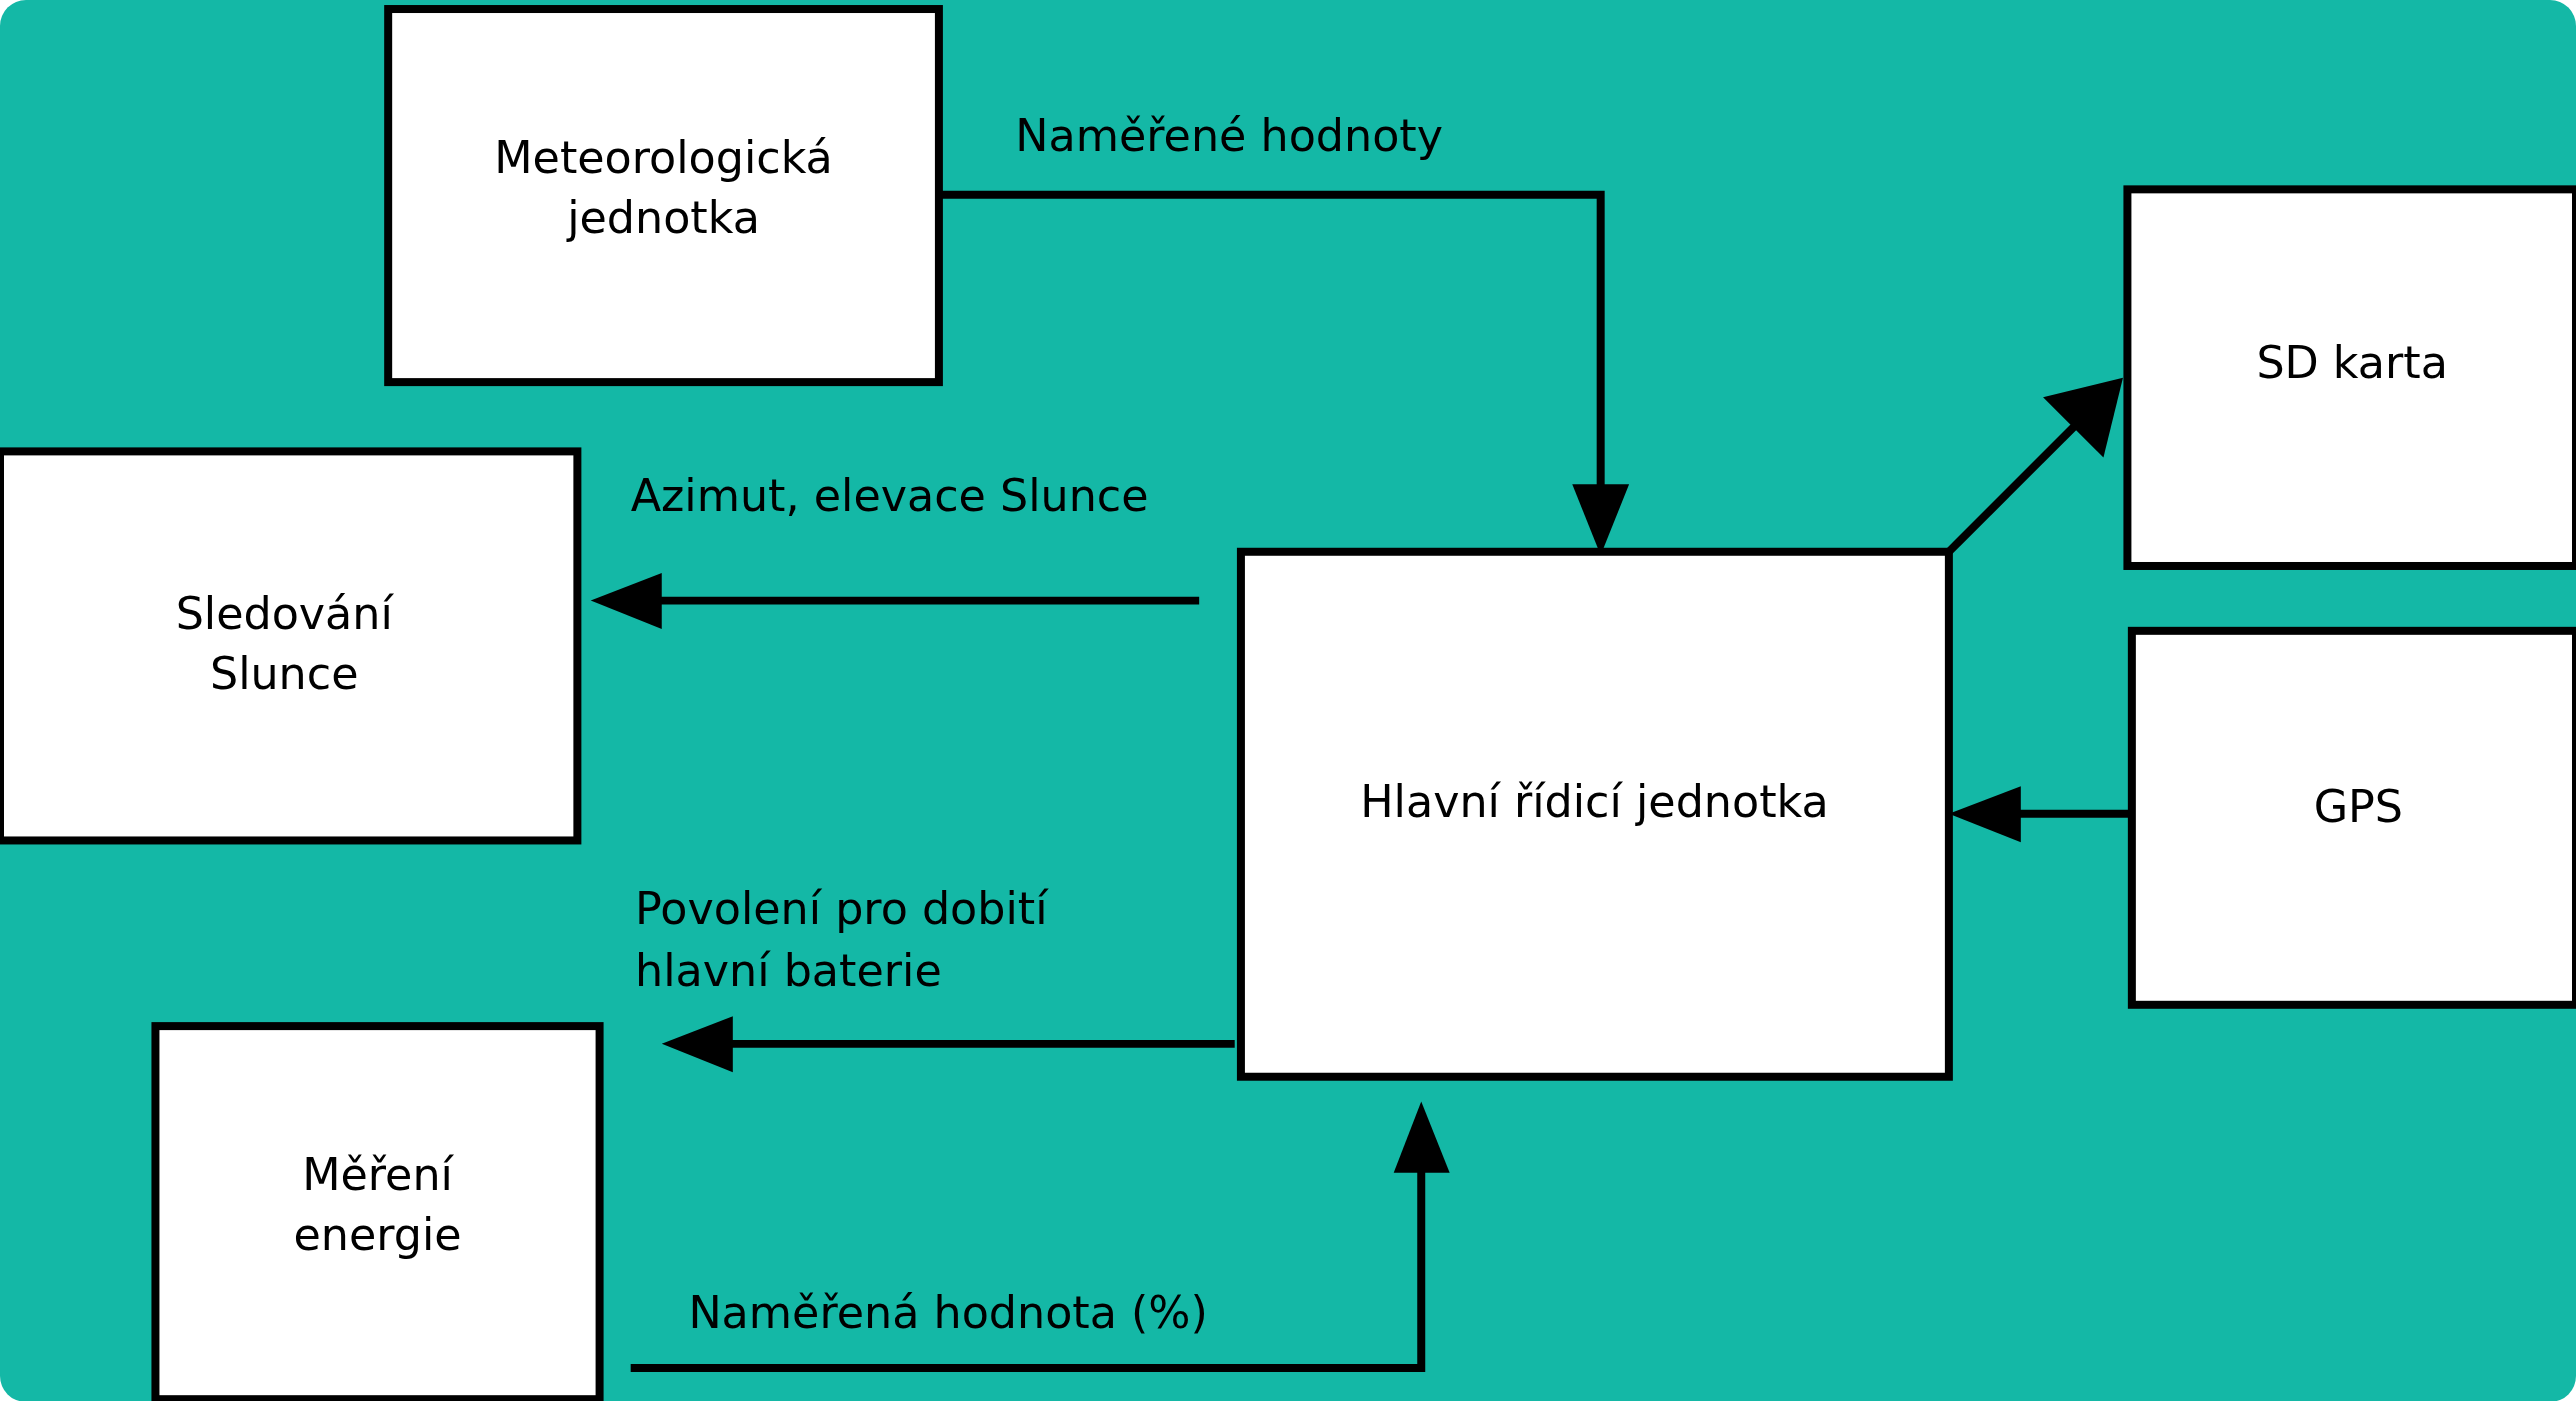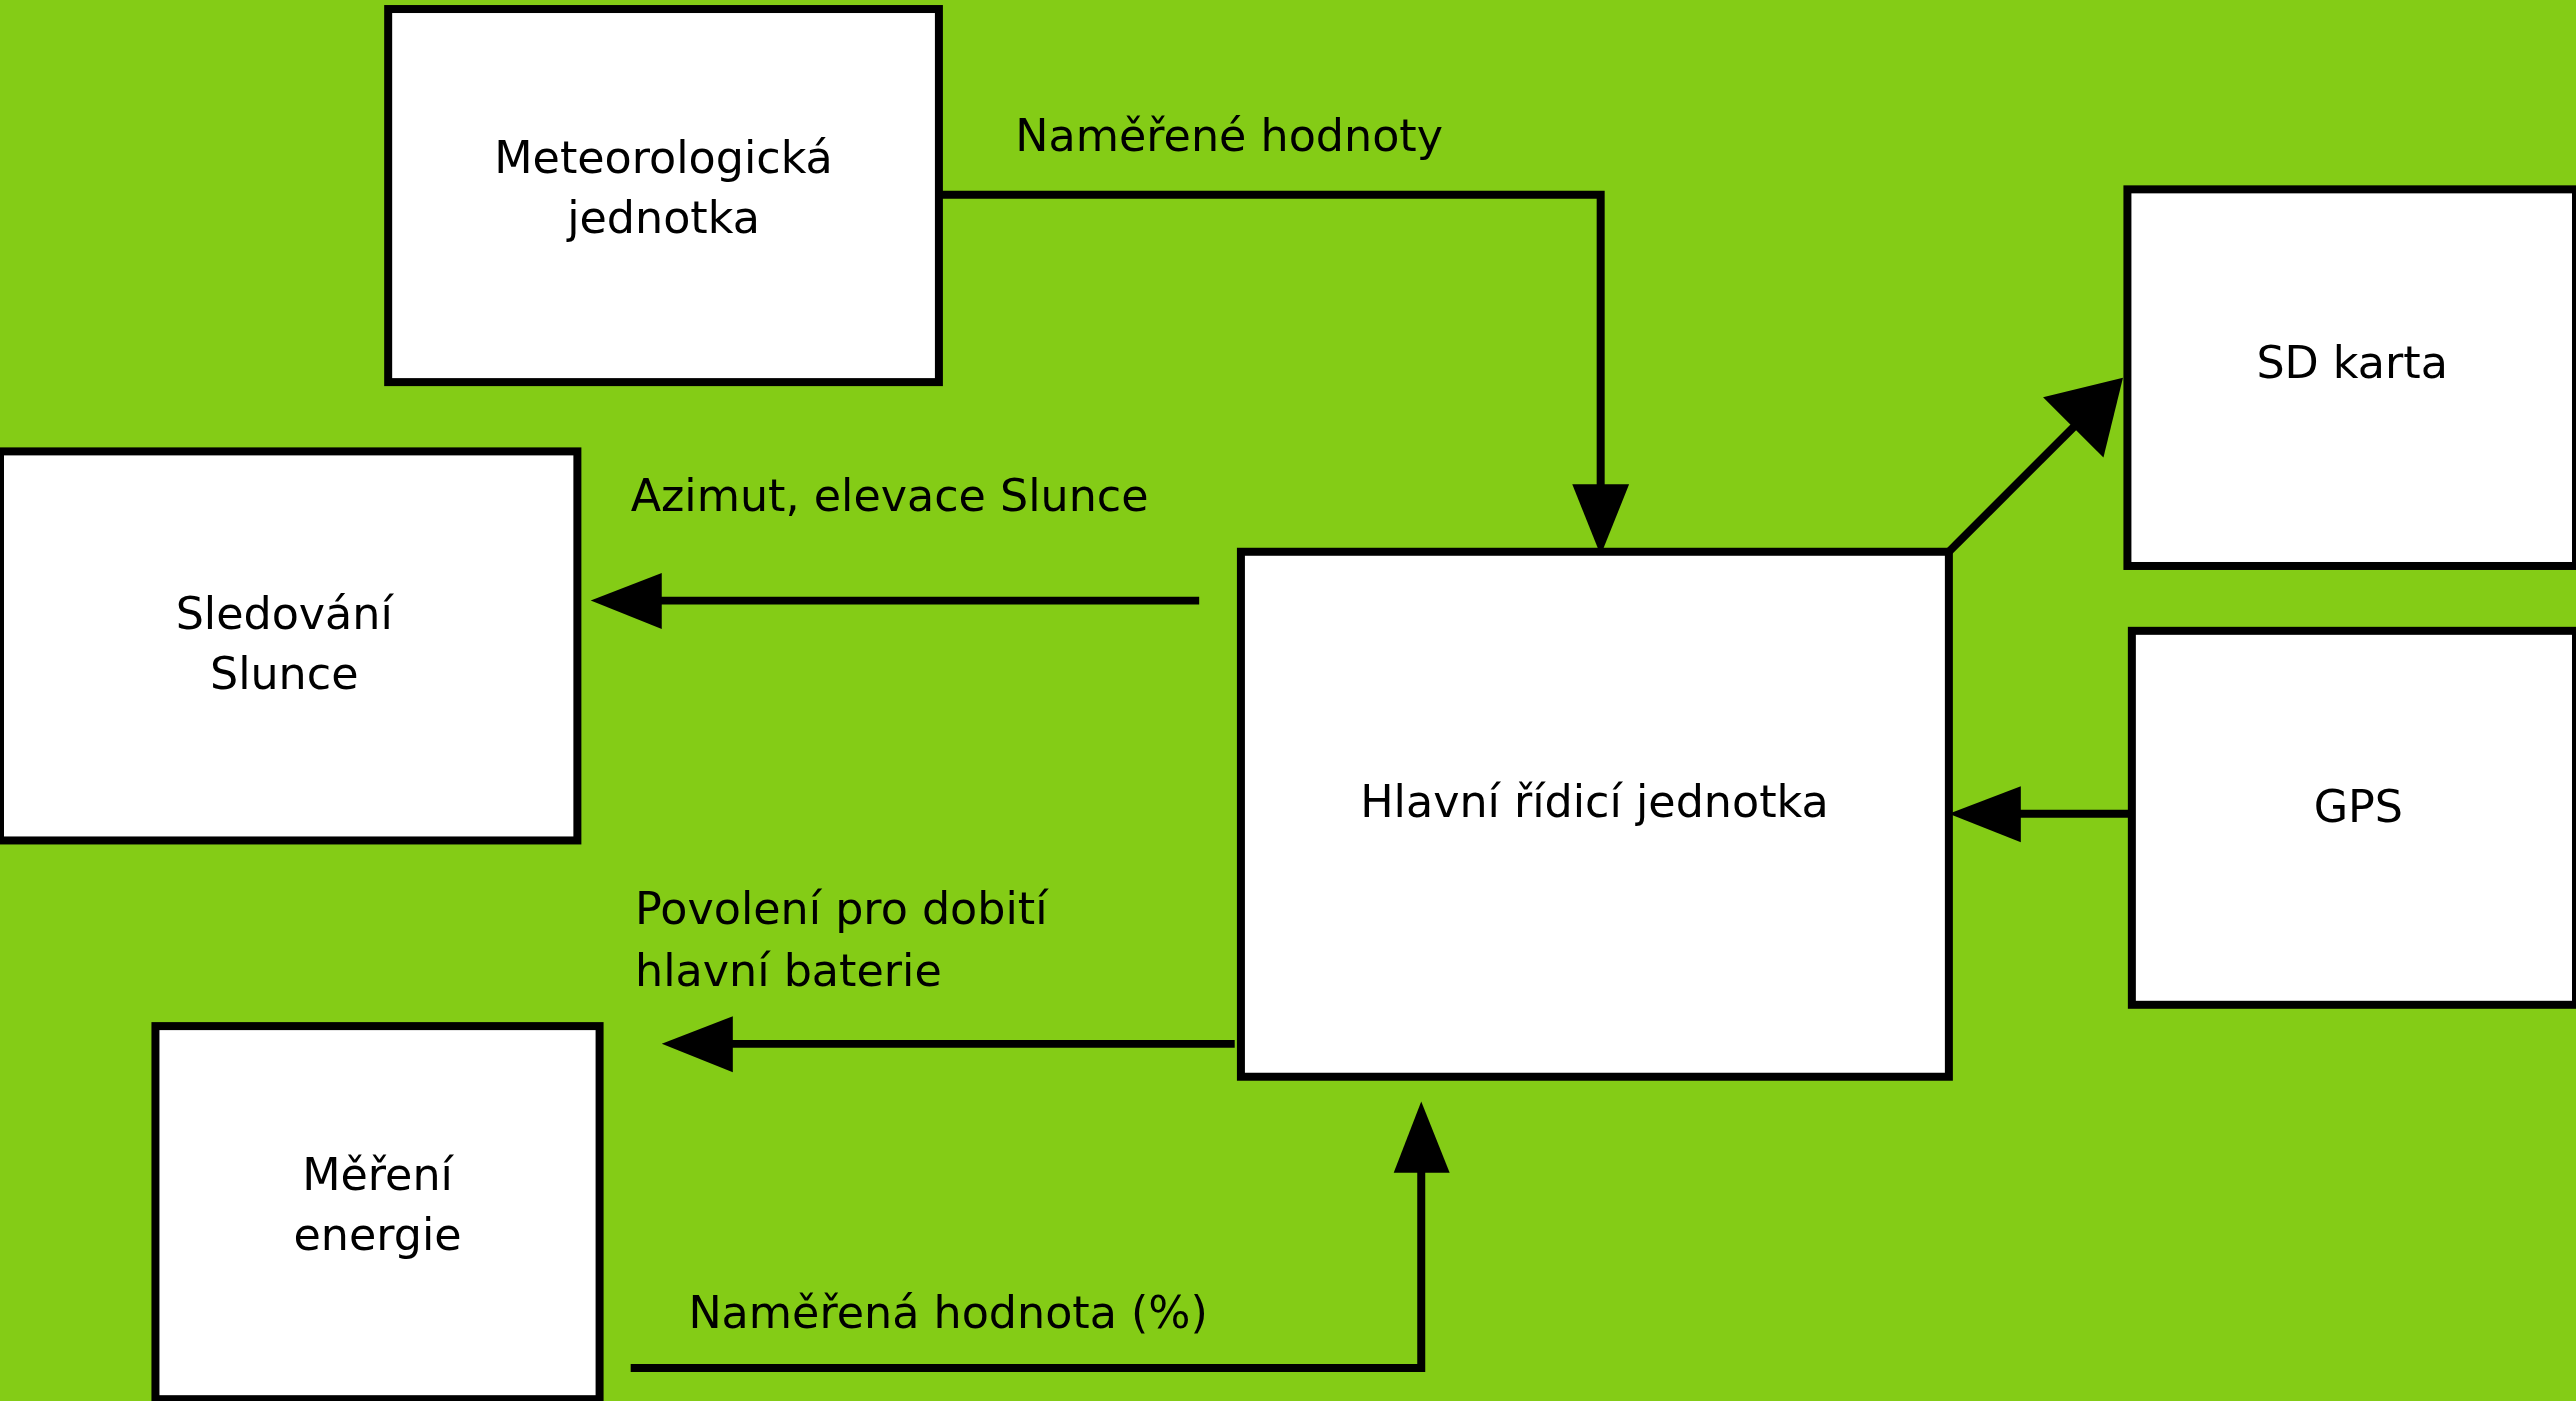--- a/index.html
+++ b/index.html
@@ -7,22 +7,23 @@
     padding: 0;
     background: #ffffff;
   }
   body {
     font-family: "DejaVu Sans", sans-serif;
   }
   #diagram-root {
     position: relative;
     width: 2576px;
     height: 1402px;
-    background: #84cc16;
+    background: #14b8a6;
     overflow: hidden;
+    border-radius: 26px;
   }
   svg.canvas {
     position: absolute;
     top: 0;
     left: 0;
     width: 2576px;
     height: 1402px;
   }
   .node-rect {
     fill: #ffffff;

